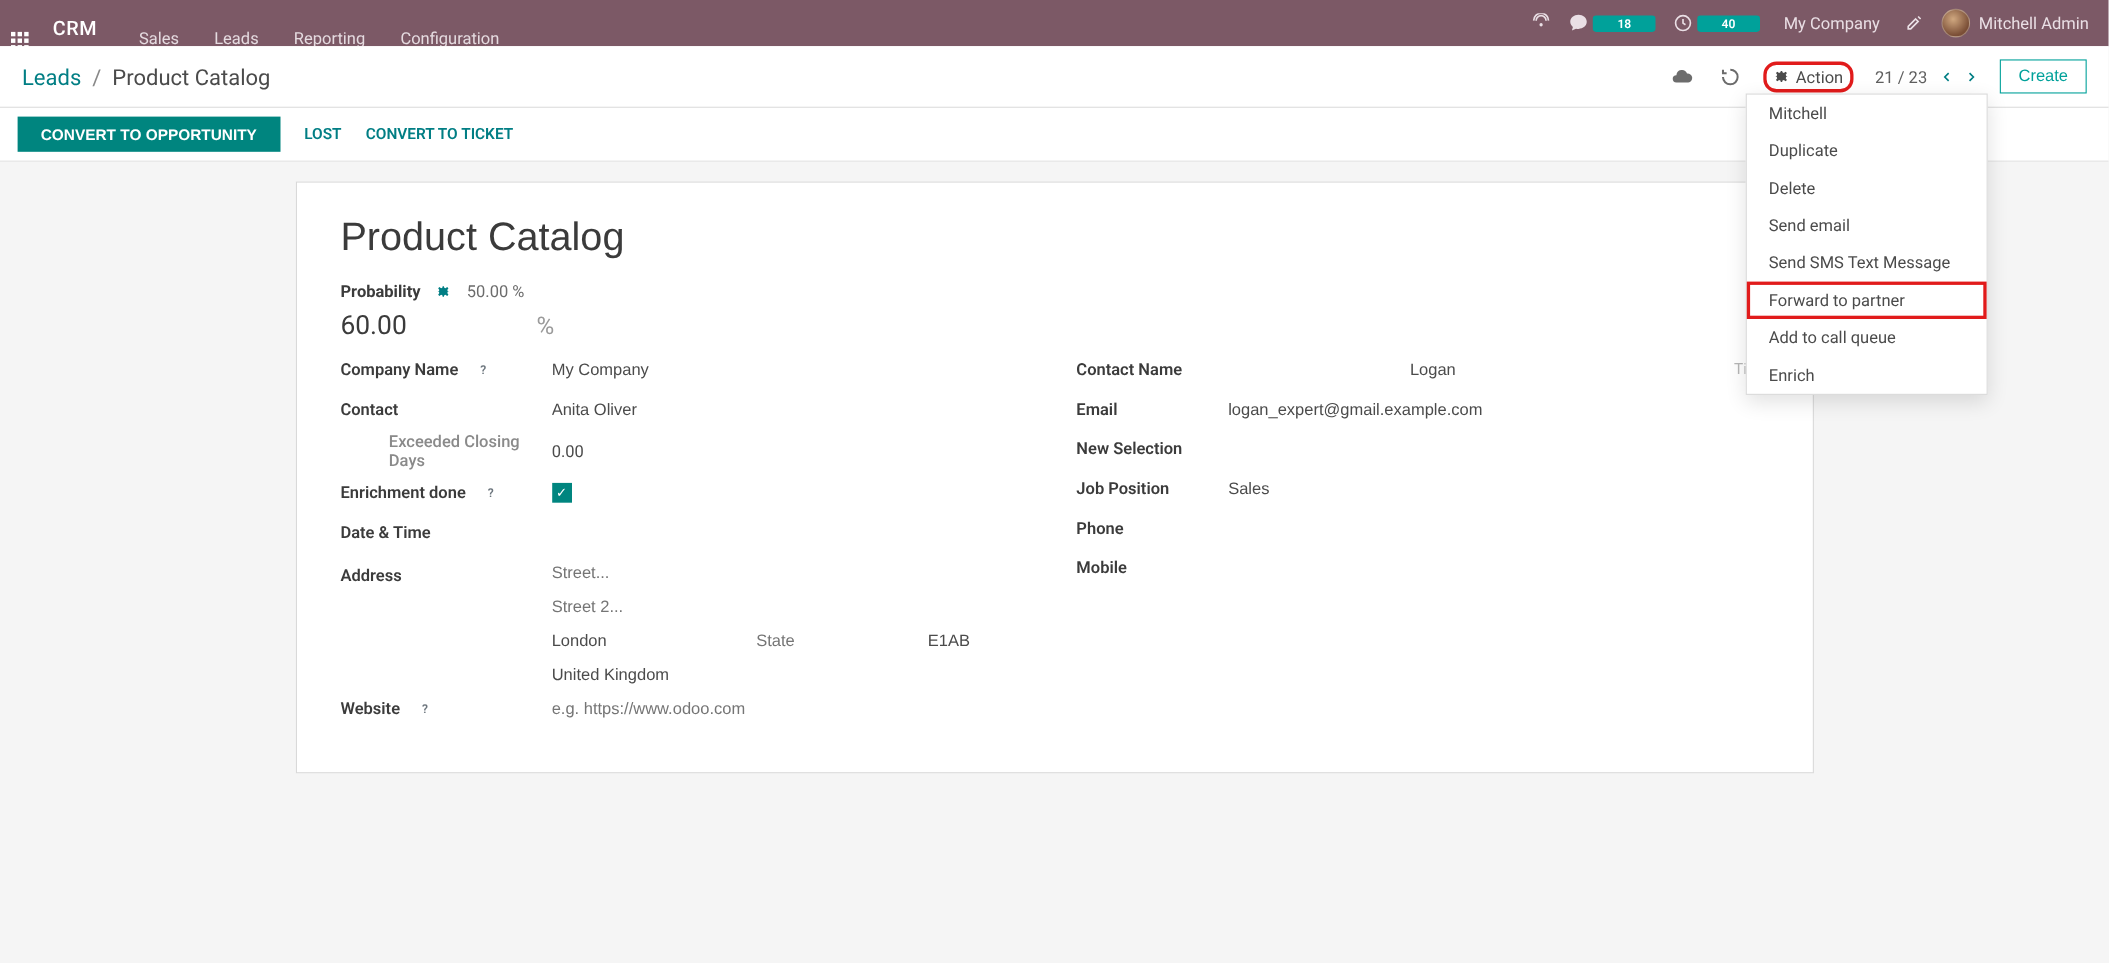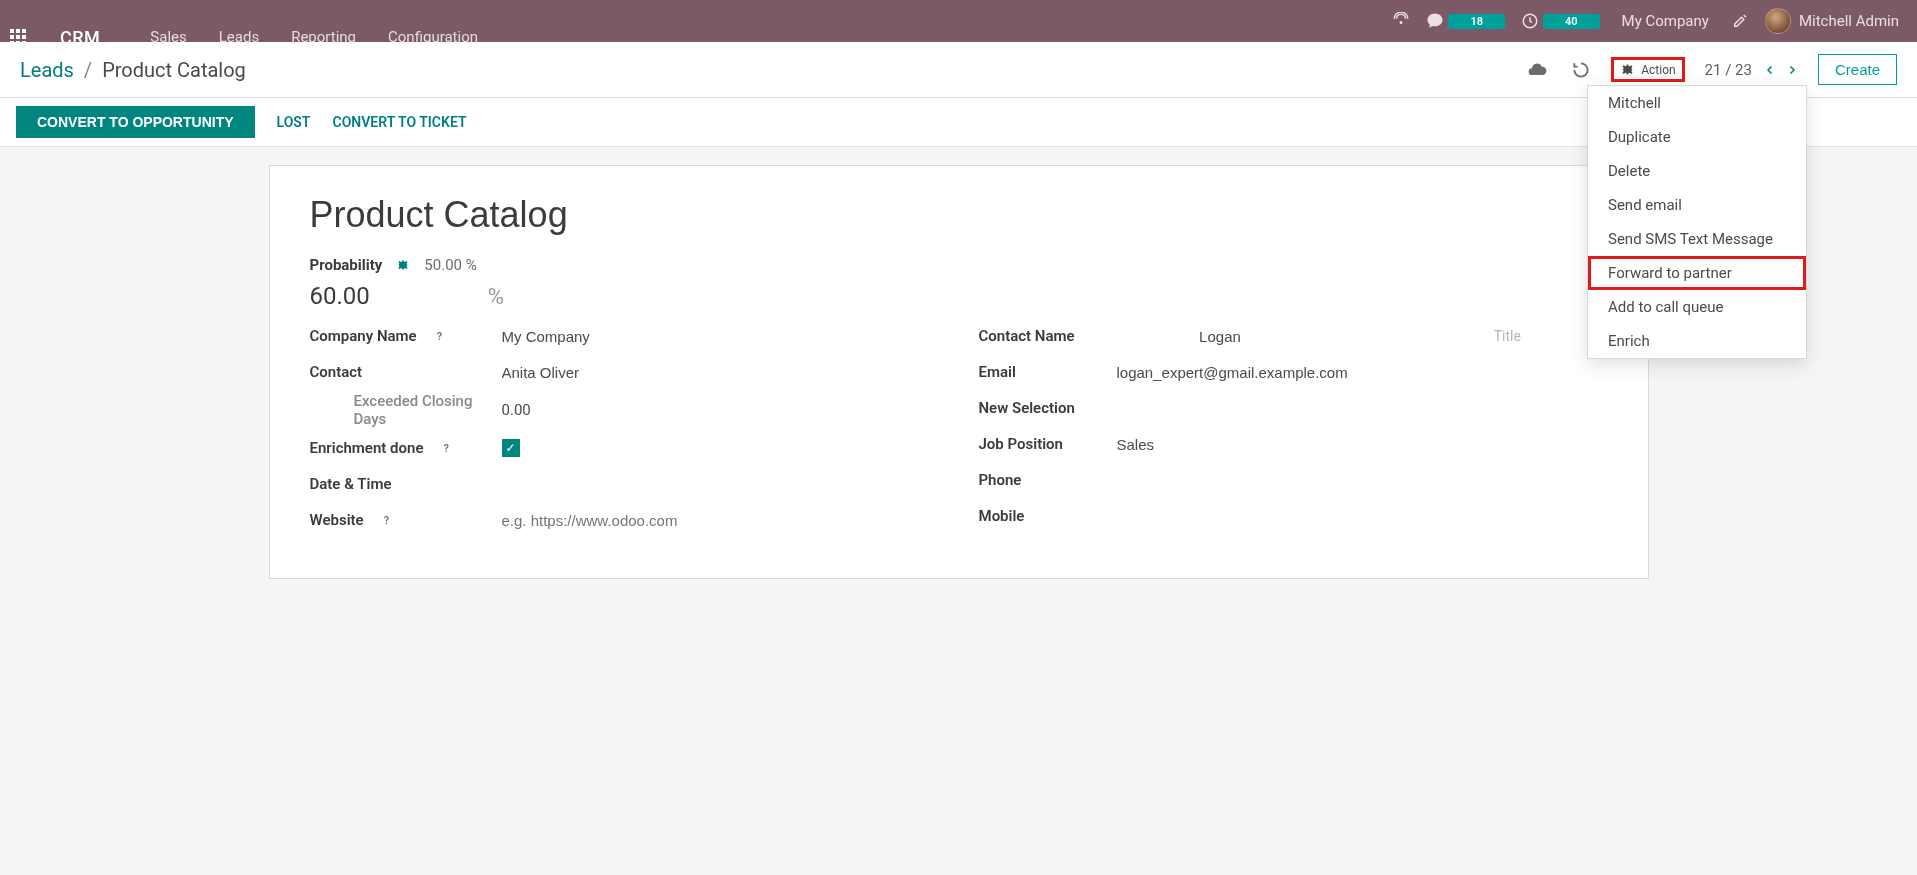--- a/index.html
+++ b/index.html
@@ -16,22 +16,22 @@
   .navbar {
     background: #7c5966;
     height: 42px;
     display: flex;
     align-items: center;
     padding: 0 10px 0 0;
     color: #fff;
   }
   .navbar-left {
     display: flex;
-    align-items: center;
-    gap: 20px;
+    align-items: flex-start;
+    gap: 8px;
     margin-top: 32px;
   }
   .apps-icon {
     width: 36px; height: 42px;
     display:flex; align-items:center; justify-content:center;
     cursor:pointer;
   }
   .apps-grid {
     display:grid; grid-template-columns:repeat(3,4px); grid-template-rows:repeat(3,4px);
     gap:2px;
@@ -72,23 +72,24 @@
   }
   .breadcrumb { font-size:20px; color:#5f5f5f; display:flex; align-items:center; gap:10px; }
   .breadcrumb a { color:#017e84; text-decoration:none; cursor:pointer; }
   .breadcrumb .sep { color:#888; }
   .breadcrumb .current { color:#4b4b4b; }
   .sub-right { display:flex; align-items:center; gap:20px; }
   .sub-icon-group { display:flex; gap:24px; color:#6c6c6c; }
   .sub-icon-group span { cursor:pointer; }
   .action-btn {
     display:flex; align-items:center; gap:6px;
-    font-size:12px; color:#4b4b4b;
+    font-size:15px; color:#4b4b4b;
     cursor:pointer;
     padding:4px 8px;
+    border-radius:12px;
   }
   .action-btn.highlight { border:3px solid #e11b1b; padding:2px 6px; }
   .pager { display:flex; align-items:center; gap:12px; color:#5f5f5f; font-size:15px; }
   .pager .chevs { display:flex; gap:10px; color:#017e84; }
   .pager .chevs span { cursor:pointer; font-size:18px; }
   .create-btn {
     border:1px solid #00a19a; color:#00a19a; background:#fff;
     padding:6px 16px; font-size:15px; cursor:pointer;
   }
 
@@ -155,21 +156,21 @@
     background:transparent; padding:2px 0;
   }
   .placeholder { color:#adadad; }
   .checkbox {
     width:18px; height:18px; background:#00857f;
     display:flex; align-items:center; justify-content:center; color:#fff; font-size:12px;
   }
   .addr-block { display:flex; flex-direction:column; gap:10px; }
   .addr-line2 { display:grid; grid-template-columns: 180px 150px 1fr; gap:6px; align-items:center;}
   .right-col .field-row { grid-template-columns: 130px 1fr; }
-  .contact-name-row .value-wrap { display:flex; align-items:center; justify-content:center; }
+  .contact-name-row .value-wrap { display:flex; align-items:center; justify-content:flex-end; }
   .title-placeholder { color:#b6b6b6; font-size:14px; padding-right:4px; }
 
   
   .dropdown {
     position:absolute;
     top:0; right:110px;
     width:220px;
     background:#fff;
     border:1px solid #d9d9d9;
     box-shadow:0 6px 18px rgba(0,0,0,.12);
@@ -352,20 +353,33 @@
               <span>Enrichment done</span>
               <sup>?</sup>
             </div>
           <div class="field-value">
             <div class="checkbox">✓</div>
           </div>
         </div>
         <div class="field-row">
           <div class="field-label">Date &amp; Time</div>
         </div>
+        <div class="field-row align-top" style="margin-top:6px;">
+          <div class="field-label" style="padding-top:4px;">Address</div>
+          <div class="field-value addr-block">
+            <input type="text" class="placeholder" placeholder="Street..." style="">
+            <input type="text" class="placeholder" placeholder="Street 2..." style="">
+            <div class="addr-line2">
+              <input type="text" value="London" style="">
+              <input type="text" class="placeholder" placeholder="State" style="">
+              <input type="text" value="E1AB" style="">
+            </div>
+            <input type="text" value="United Kingdom" style="">
+          </div>
+        </div>
         <div class="field-row">
           <div class="field-label">
               <span>Website</span>
               <sup>?</sup>
             </div>
           <div class="field-value"><input type="text" class="placeholder" placeholder="e.g. https://www.odoo.com" style=""></div>
         </div>
       </div>
 
       <div class="right-col">

